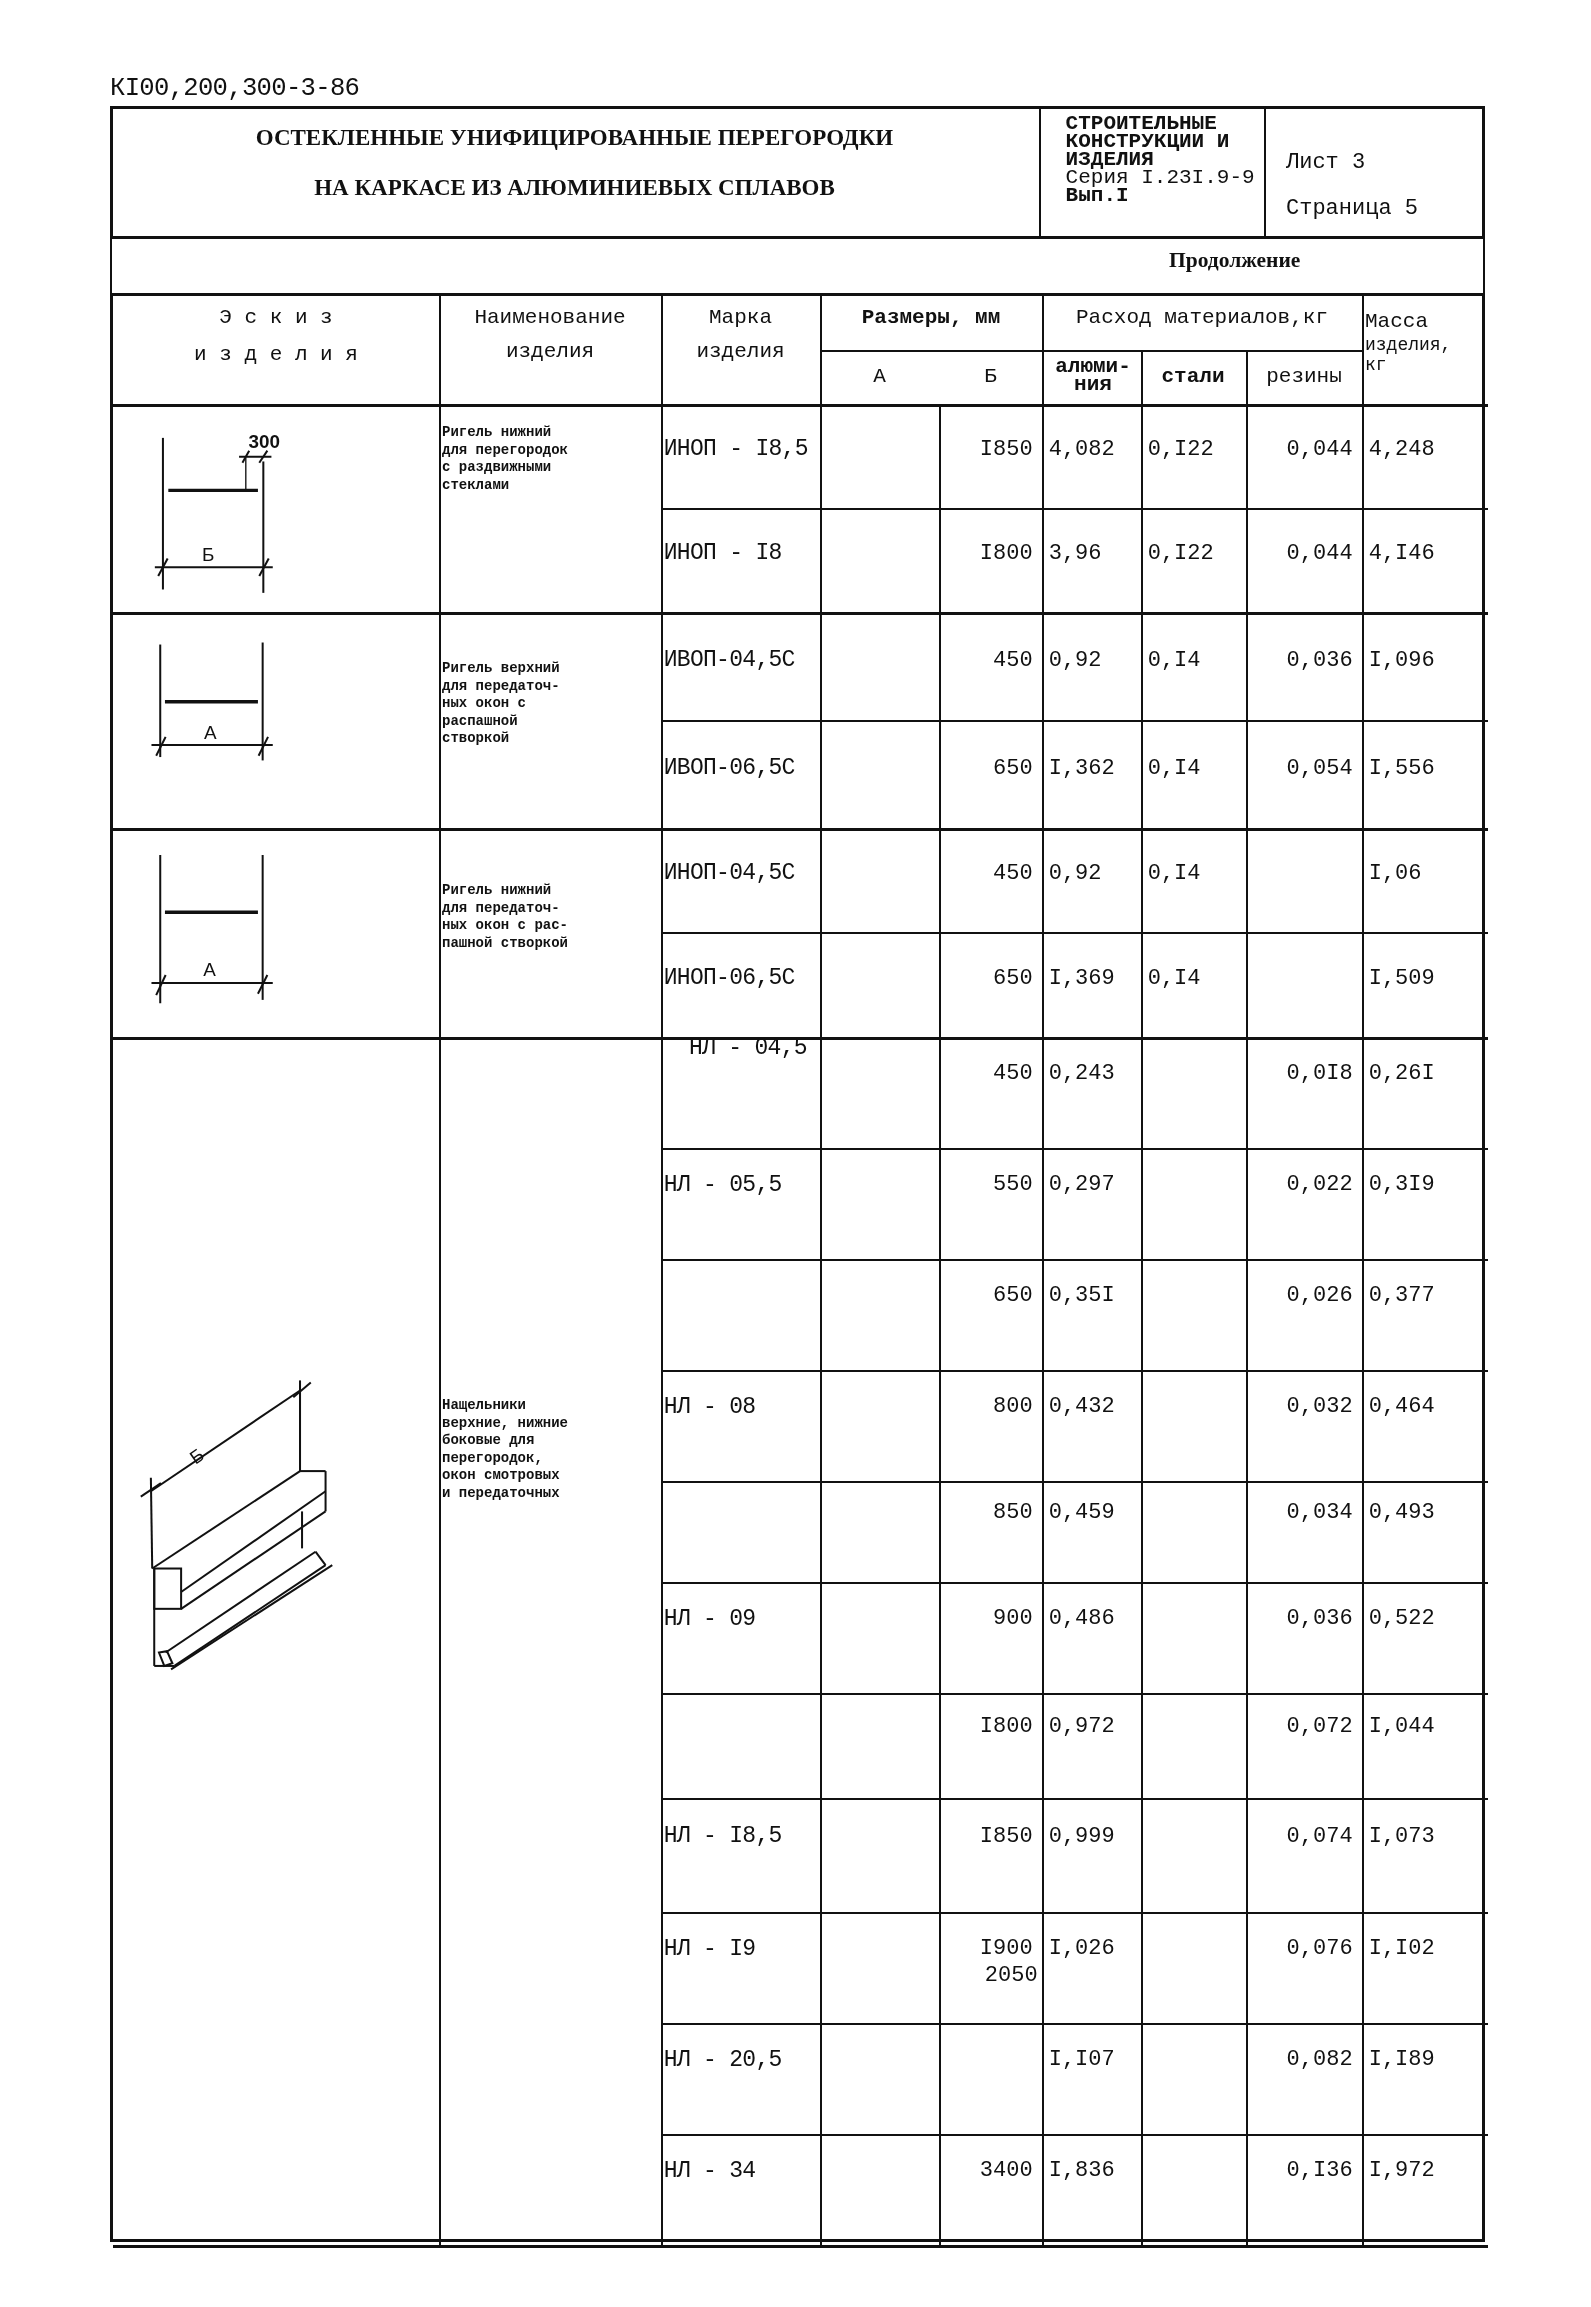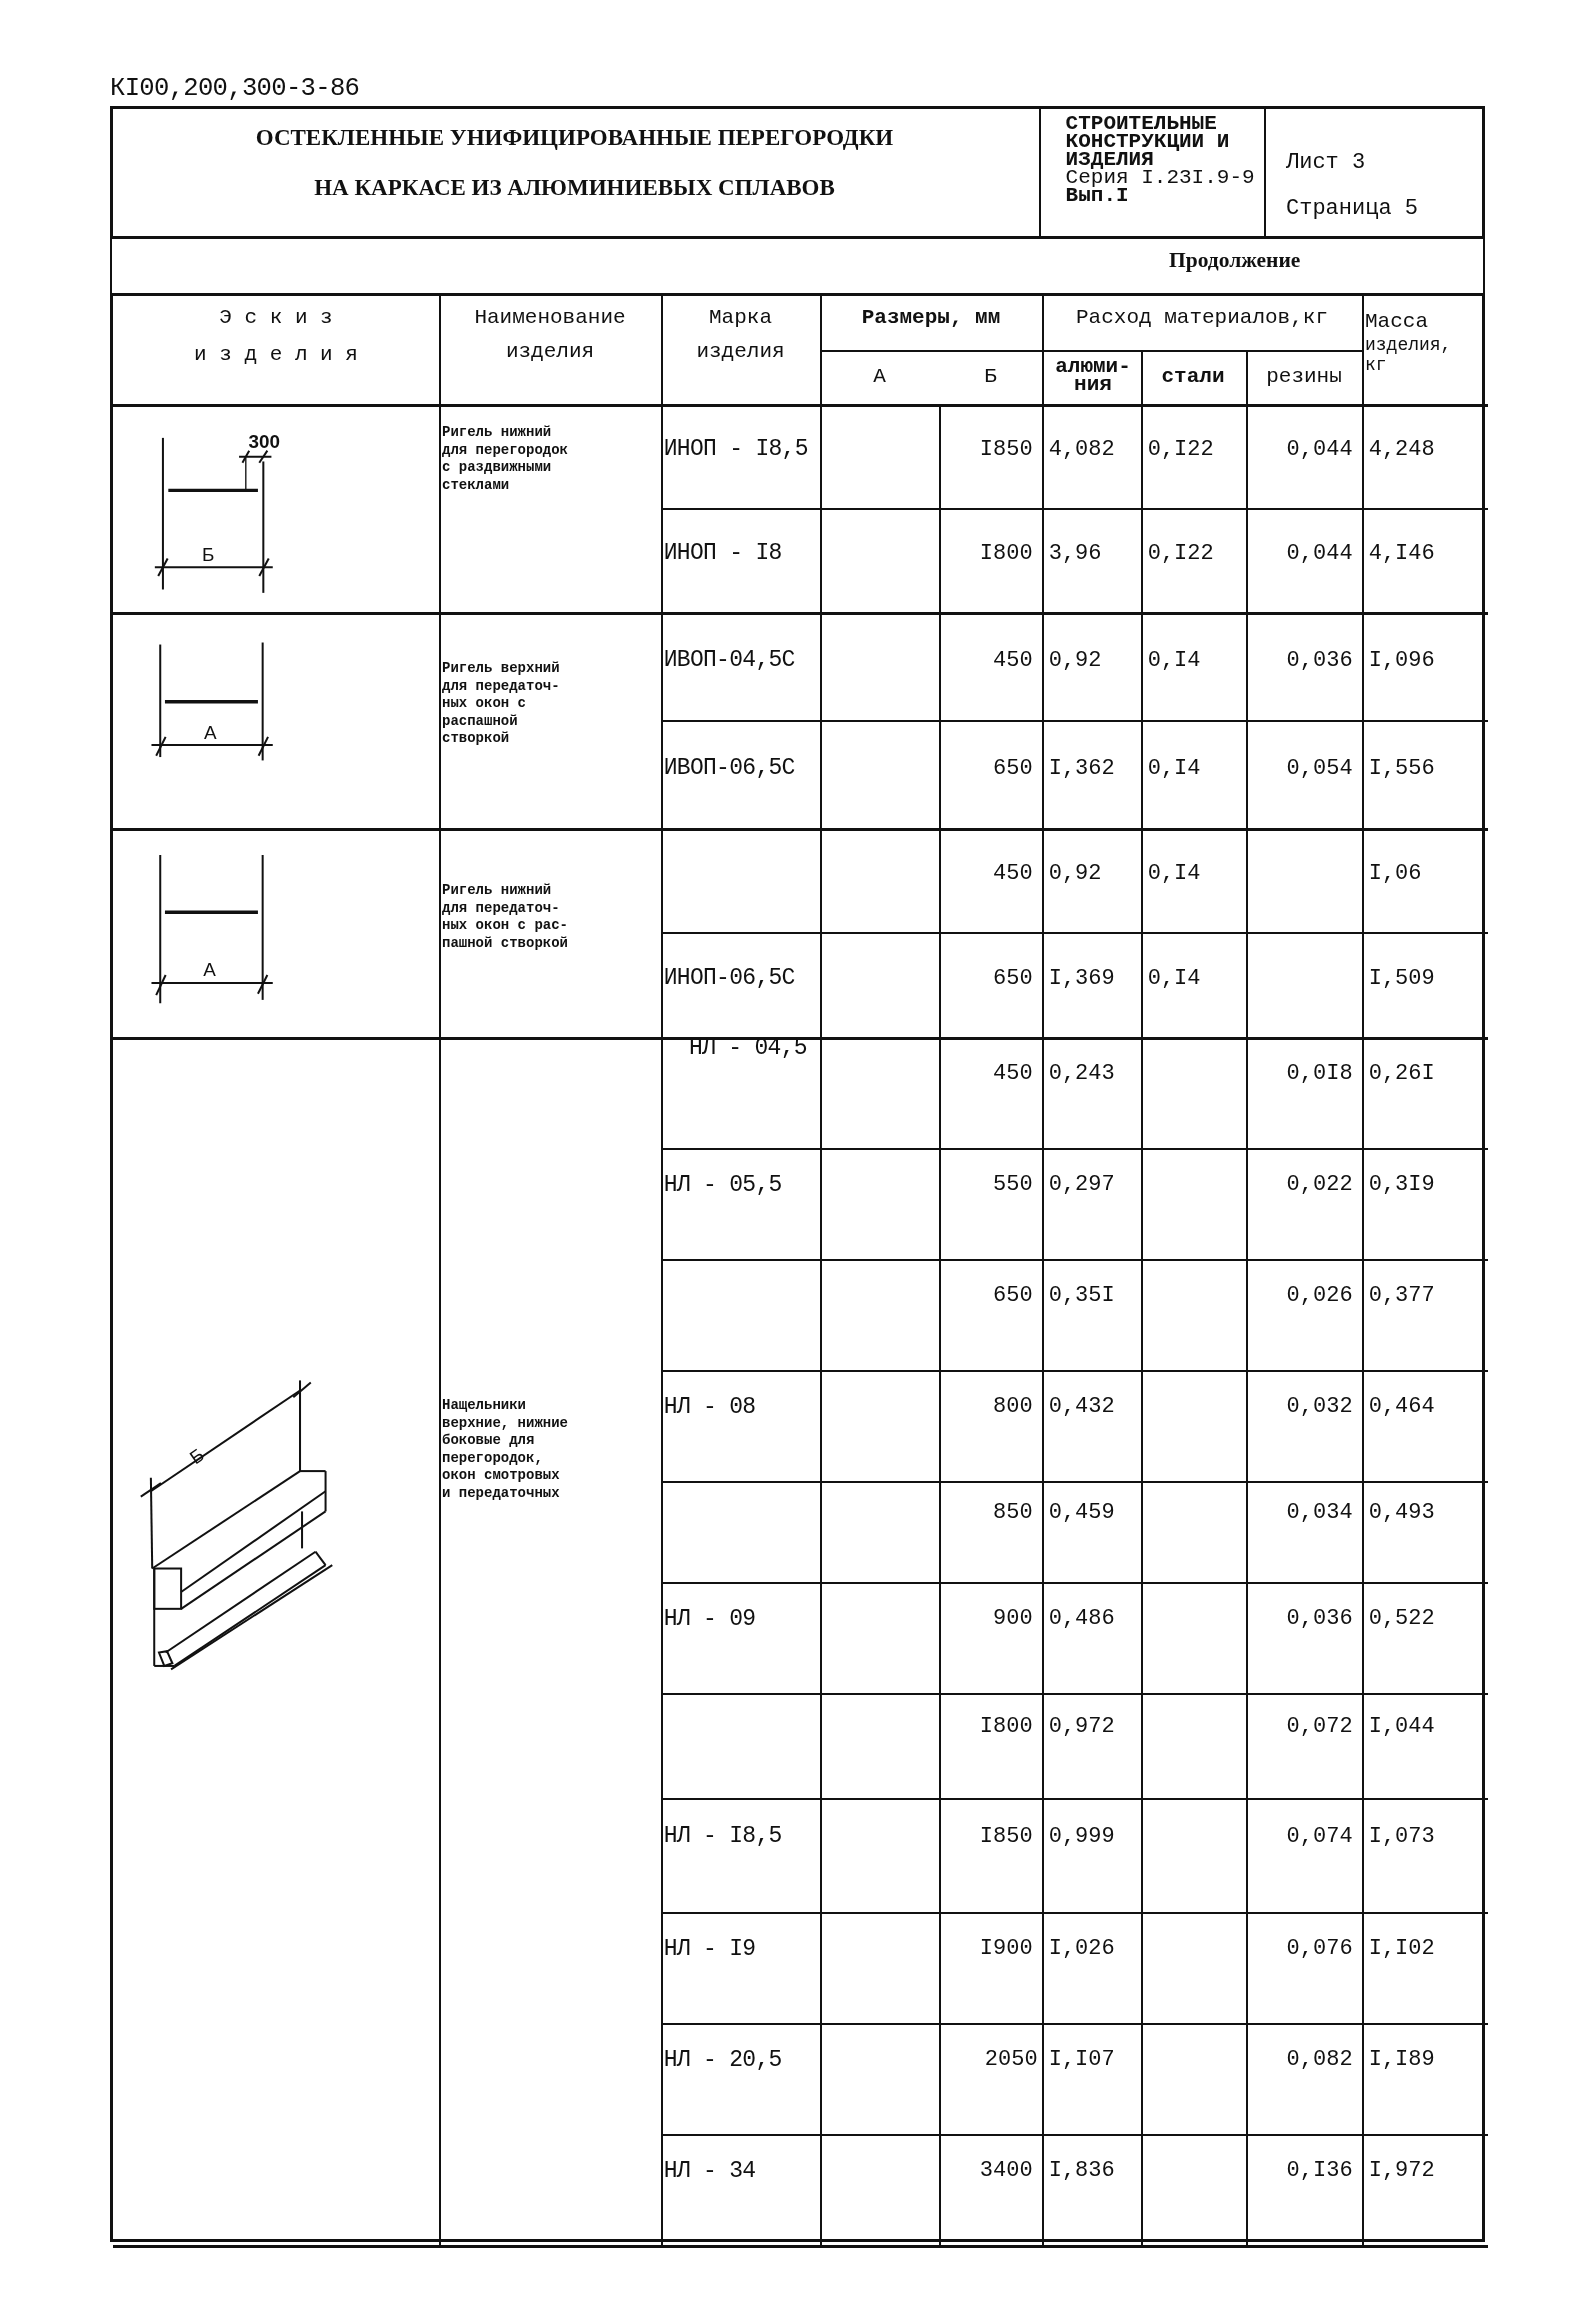--- a/index.html
+++ b/index.html
@@ -137,20 +137,21 @@
     <div class="cell left" style="left: 929px; top: 418px; width: 99px; height: 108px;">I,362</div>
     <div class="cell left" style="left: 1028px; top: 418px; width: 104px; height: 108px;">0,I4</div>
     <div class="cell right" style="left: 1133px; top: 418px; width: 116px; height: 108px;">0,054</div>
     <div class="cell left" style="left: 1249px; top: 418px; width: 126px; height: 108px;">I,556</div>
     <div class="hline thick" style="left: 0px; top: 741px; width: 1375px;"></div>
     <div class="hline" style="left: 548px; top: 636px; width: 827px;"></div>
     <div class="name" style="left: 329px; top: 586px;">Ригель нижний
 для передаточ-
 ных окон с рас-
 пашной створкой</div>
+    <div class="cell mark" style="left: 548px; top: 525px; width: 159px; height: 104px;">ИНОП-04,5С</div>
     <div class="cell right" style="left: 707px; top: 525px; width: 119px; height: 104px;"></div>
     <div class="cell right" style="left: 826px; top: 525px; width: 103px; height: 104px;">450</div>
     <div class="cell left" style="left: 929px; top: 525px; width: 99px; height: 104px;">0,92</div>
     <div class="cell left" style="left: 1028px; top: 525px; width: 104px; height: 104px;">0,I4</div>
     <div class="cell right" style="left: 1133px; top: 525px; width: 116px; height: 104px;"></div>
     <div class="cell left" style="left: 1249px; top: 525px; width: 126px; height: 104px;">I,06</div>
     <div class="cell mark" style="left: 548px; top: 630px; width: 159px; height: 104px;">ИНОП-06,5С</div>
     <div class="cell right" style="left: 707px; top: 630px; width: 119px; height: 104px;"></div>
     <div class="cell right" style="left: 826px; top: 630px; width: 103px; height: 104px;">650</div>
     <div class="cell left" style="left: 929px; top: 630px; width: 99px; height: 104px;">I,369</div>
@@ -229,21 +230,21 @@
     <div class="cell left" style="left: 1249px; top: 1483px; width: 126px; height: 114px;">I,073</div>
     <div class="cell mark" style="left: 548px; top: 1597px; width: 159px; height: 111px;">НЛ - I9</div>
     <div class="cell right" style="left: 707px; top: 1597px; width: 119px; height: 111px;"></div>
     <div class="cell right" style="left: 826px; top: 1597px; width: 103px; height: 111px;">I900</div>
     <div class="cell left" style="left: 929px; top: 1597px; width: 99px; height: 111px;">I,026</div>
     <div class="cell left" style="left: 1028px; top: 1597px; width: 104px; height: 111px;"></div>
     <div class="cell right" style="left: 1133px; top: 1597px; width: 116px; height: 111px;">0,076</div>
     <div class="cell left" style="left: 1249px; top: 1597px; width: 126px; height: 111px;">I,I02</div>
     <div class="cell mark" style="left: 548px; top: 1708px; width: 159px; height: 111px;">НЛ - 20,5</div>
     <div class="cell right" style="left: 707px; top: 1708px; width: 119px; height: 111px;"></div>
-    <div class="cell right" style="left: 826px; top: 1708px; width: 108px; height: 111px;">2050</div>
+    <div class="cell right" style="left: 826px; top: 1624px; width: 108px; height: 111px;">2050</div>
     <div class="cell left" style="left: 929px; top: 1708px; width: 99px; height: 111px;">I,I07</div>
     <div class="cell left" style="left: 1028px; top: 1708px; width: 104px; height: 111px;"></div>
     <div class="cell right" style="left: 1133px; top: 1708px; width: 116px; height: 111px;">0,082</div>
     <div class="cell left" style="left: 1249px; top: 1708px; width: 126px; height: 111px;">I,I89</div>
     <div class="cell mark" style="left: 548px; top: 1819px; width: 159px; height: 111px;">НЛ - 34</div>
     <div class="cell right" style="left: 707px; top: 1819px; width: 119px; height: 111px;"></div>
     <div class="cell right" style="left: 826px; top: 1819px; width: 103px; height: 111px;">3400</div>
     <div class="cell left" style="left: 929px; top: 1819px; width: 99px; height: 111px;">I,836</div>
     <div class="cell left" style="left: 1028px; top: 1819px; width: 104px; height: 111px;"></div>
     <div class="cell right" style="left: 1133px; top: 1819px; width: 116px; height: 111px;">0,I36</div>

